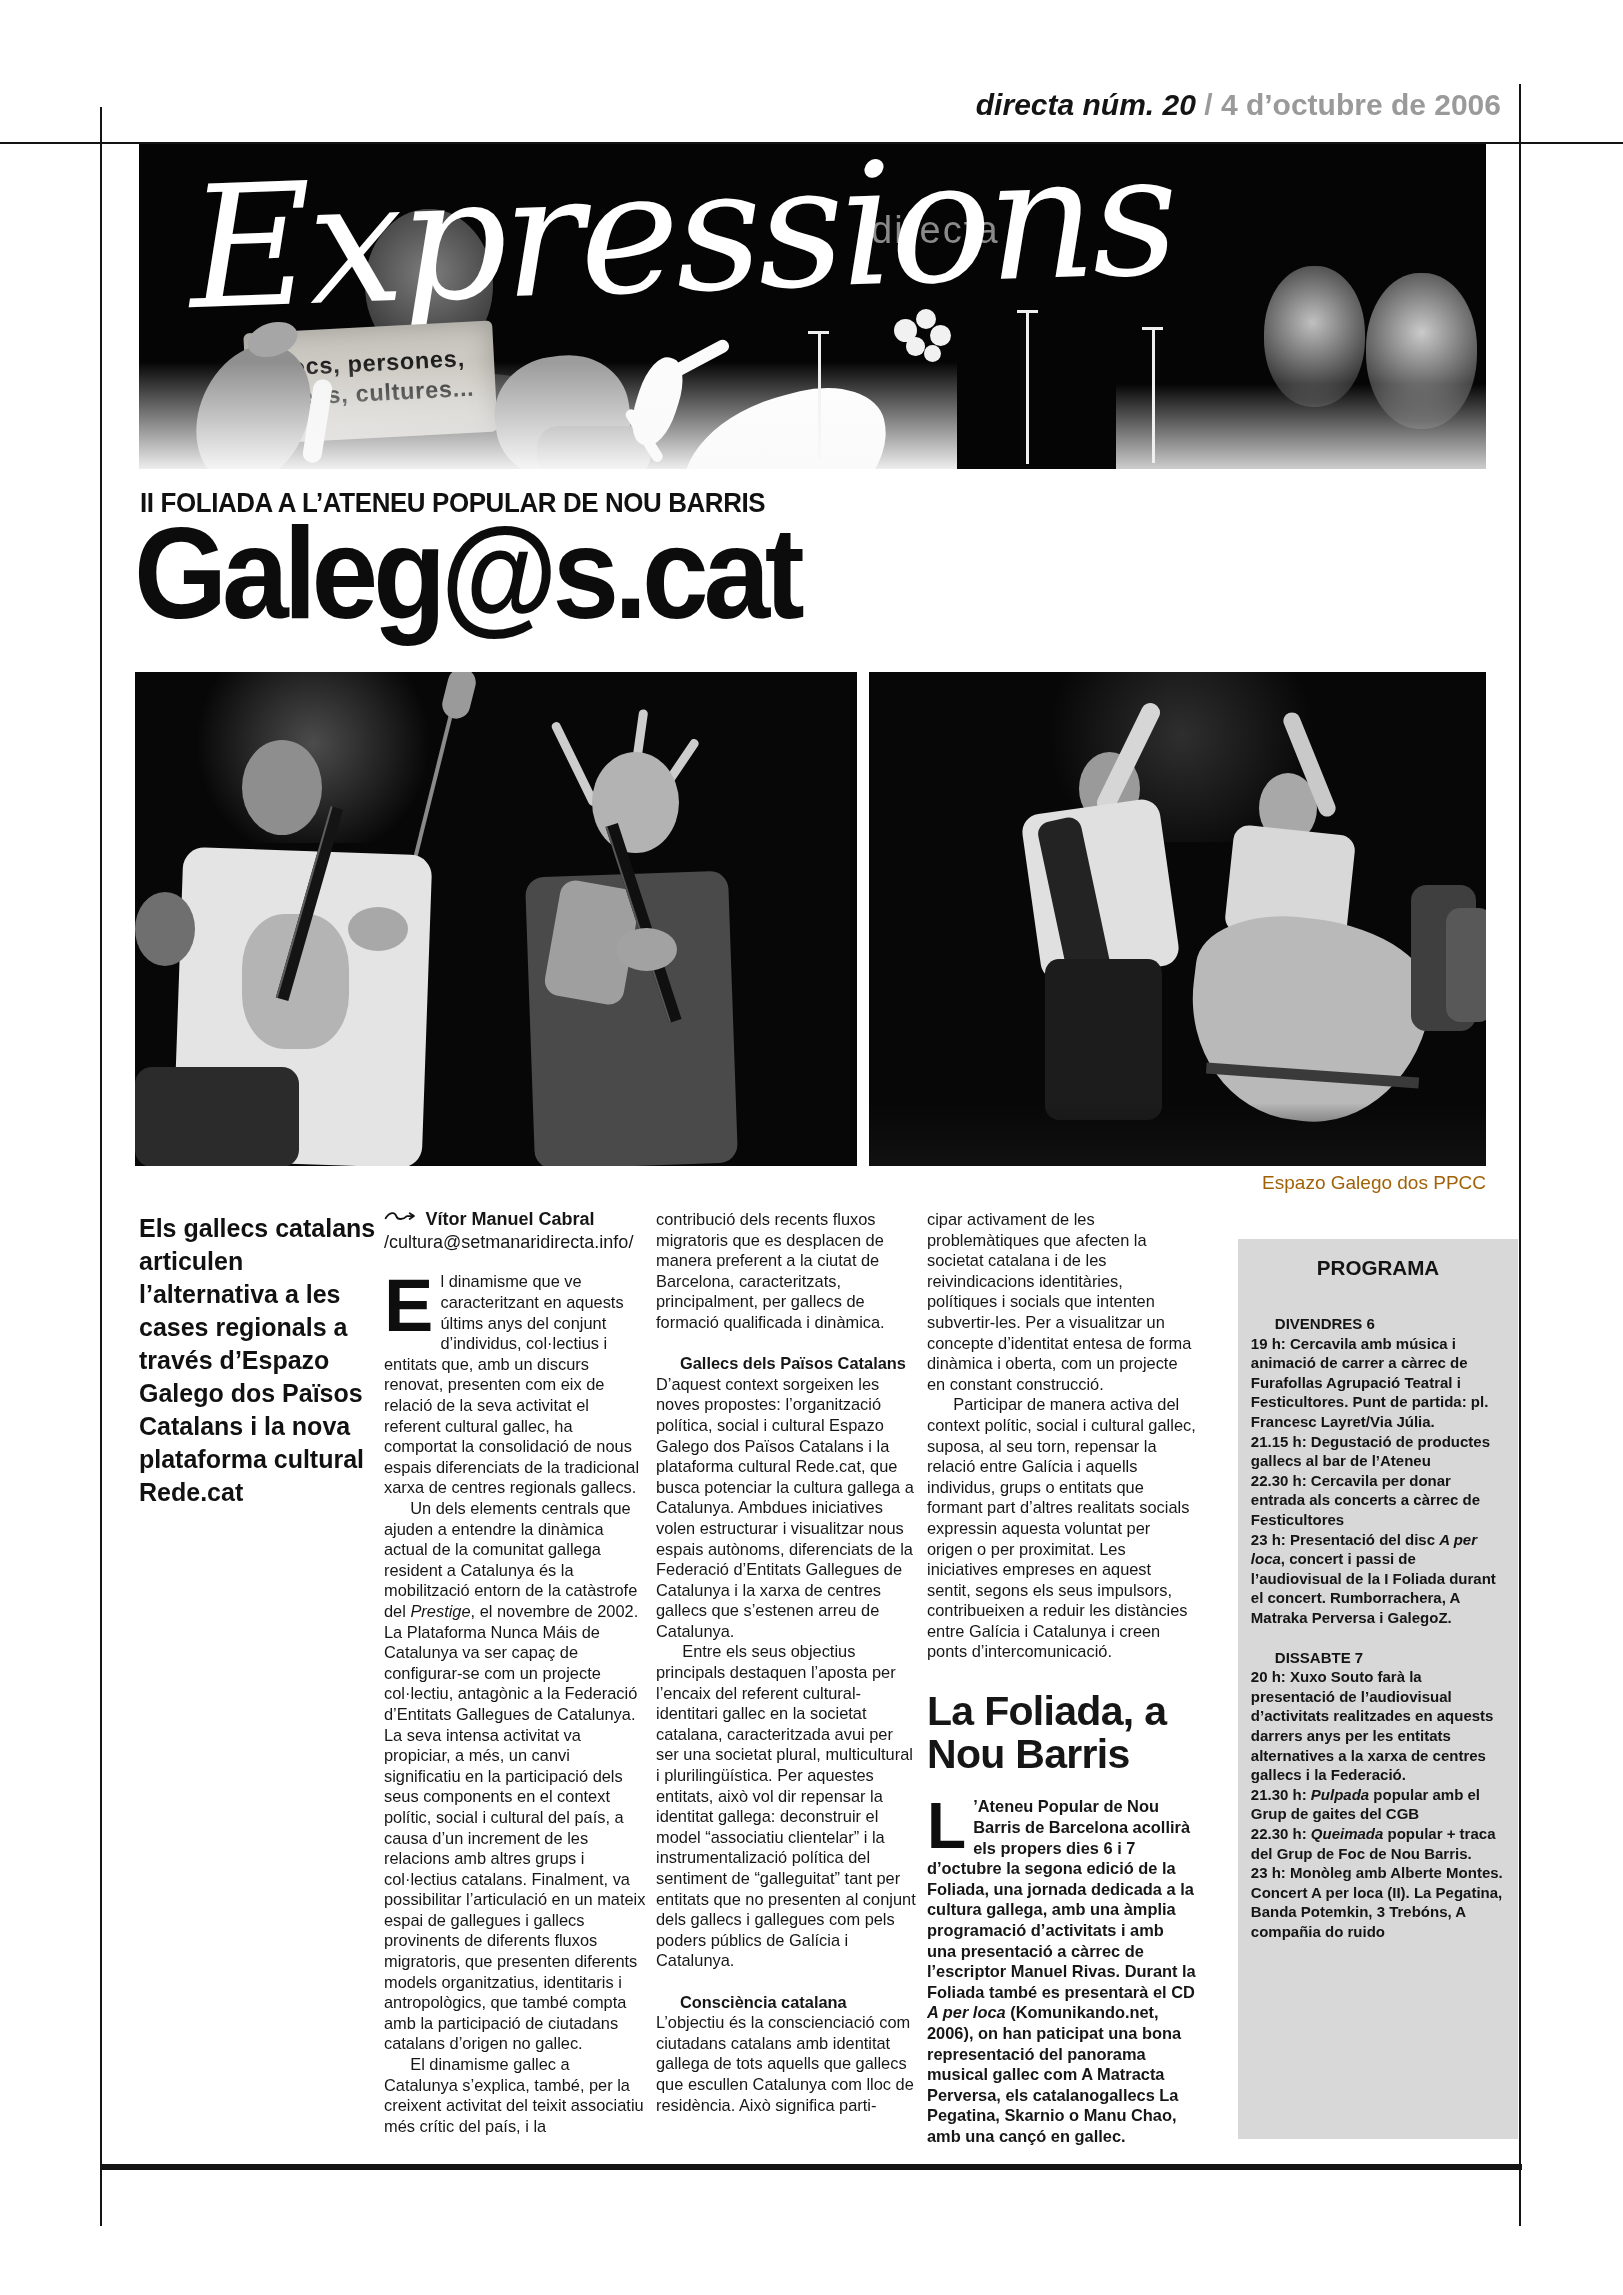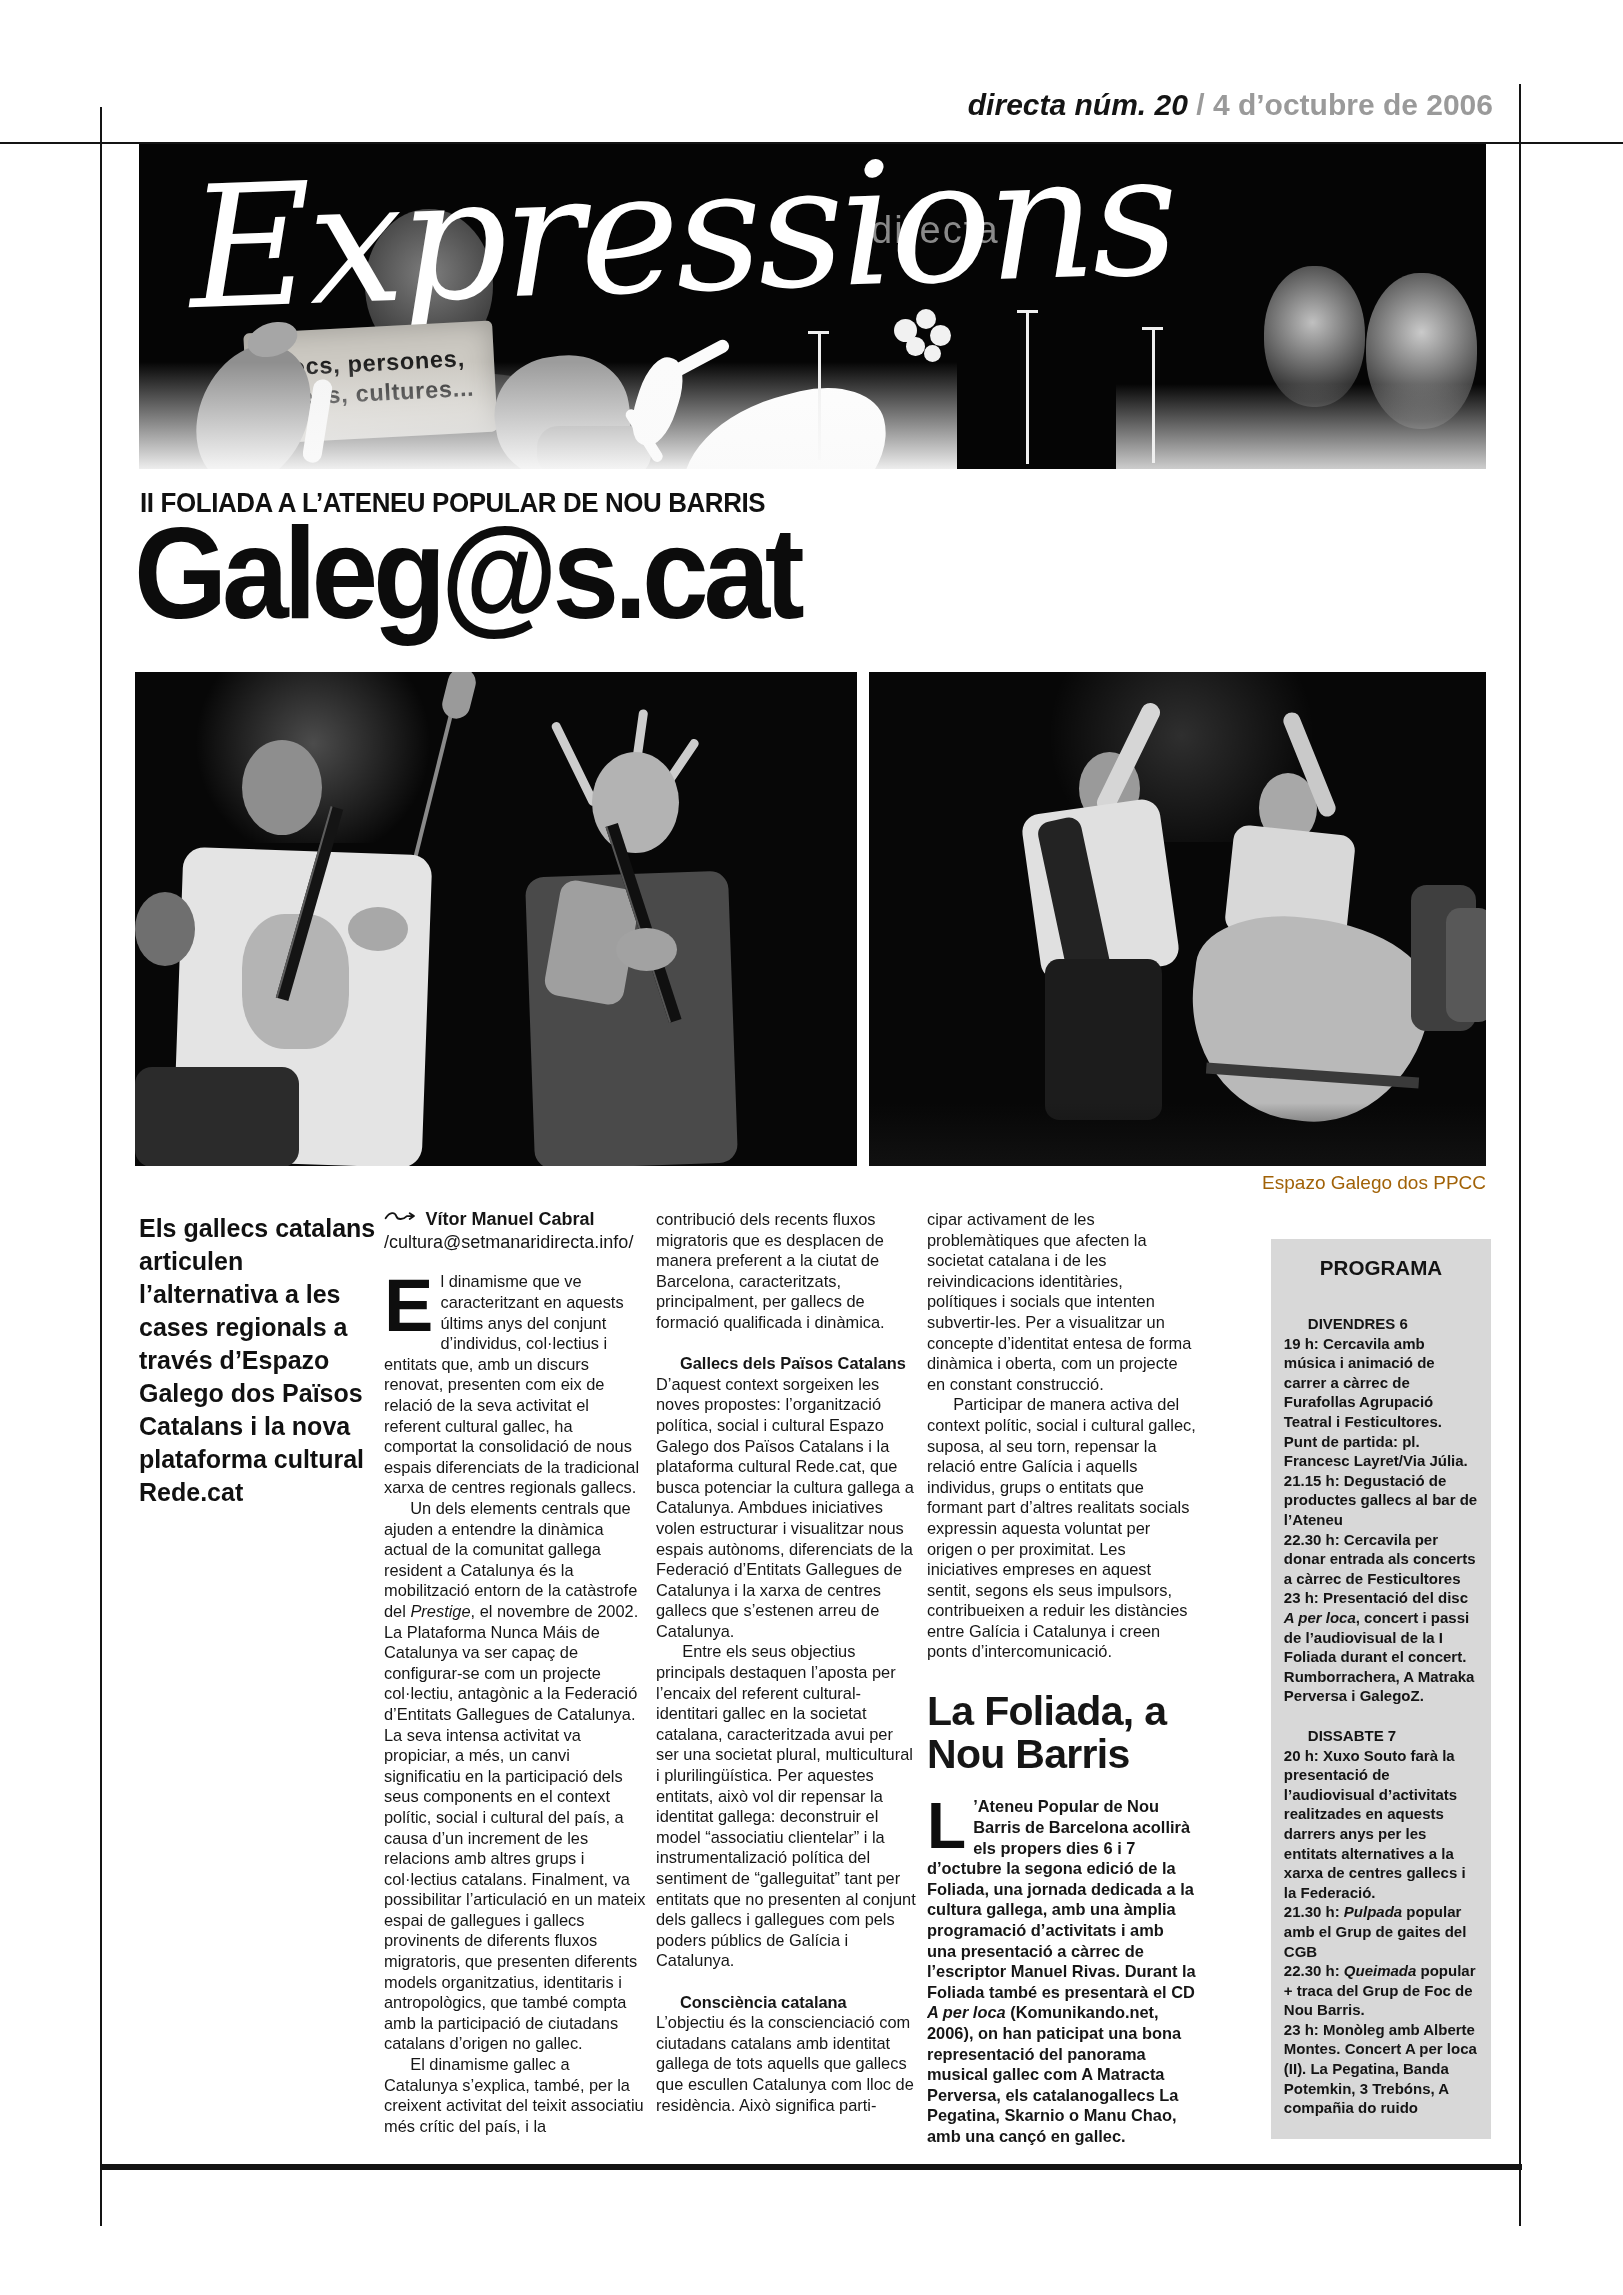--- a/index.html
+++ b/index.html
@@ -10,21 +10,21 @@
   
   .rule-h{background:#141414;}
   .rule-v{background:#141414;}
   .page-tab{left:151px;top:84px;width:279px;height:60px;background:#fff;
             border:2.1px solid #141414;border-bottom:none;
             border-radius:25.6px 25.6px 0 0 / 46px 46px 0 0;
             display:flex;align-items:center;justify-content:center;gap:10px;
             font-size:28.4px;font-weight:bold;}
   .page-tab .pg{color:#9a9a9a;}
   .page-tab .sec{color:#141414;}
-  .issue-line{right:130px;top:88px;font-size:30px;text-align:right;white-space:nowrap;}
+  .issue-line{right:122px;top:88px;font-size:30px;text-align:right;white-space:nowrap;}
   .issue-name{font-weight:bold;font-style:italic;color:#141414;}
   .issue-rest{color:#9a9a9a;font-weight:bold;}
 
   
   .masthead{left:139px;top:144px;width:1347px;height:325px;background:#050505;overflow:hidden;}
   .mh-brand{left:732px;top:65px;font-size:38px;color:#8a8a8a;letter-spacing:2.1px;}
   .mh-title{left:50px;top:-11.4px;font-size:169px;color:#fff;
             font-family:"DejaVu Serif",serif;font-style:italic;
             transform:rotate(-2deg);white-space:nowrap;letter-spacing:-4.3px;}
   .mh-shoulders{left:121px;top:228px;width:384px;height:164px;background:#2e2e2e;border-radius:50%;}
@@ -94,21 +94,21 @@
   .blk-pi{text-indent:1.6em;}
   .blk-h{font-weight:bold;margin-top:20.6px;padding-left:24px;}
   .blk-h2{font-weight:bold;font-size:41px;line-height:43px;margin:28.4px 0 20px 0;
           letter-spacing:-0.7px;}
   .blk-pbdrop{font-weight:bold;}
   .dropcap{float:left;font-weight:bold;font-size:74px;line-height:60px;
            padding:4.3px 7.1px 0 0;color:#0e0e0e;}
   .blk-pbdrop .dropcap{font-size:64px;line-height:51px;}
 
   
-  .programa{left:1271px;top:1239px;width:220px;height:900px;background:#d8d8d8;
+  .programa{left:1238px;top:1239px;width:280px;height:900px;background:#d8d8d8;
             overflow:hidden;box-sizing:border-box;padding:18.5px 12.8px 14.2px 12.8px;
             font-size:15px;line-height:19.6px;font-weight:bold;color:#141414;}
   .programa-title{text-align:center;font-size:20.6px;font-weight:bold;margin-bottom:37px;}
   .programa .blk-h{margin-top:0;}
   .programa .blk-h:not(:first-child){margin-top:20px;}
 
   .bottom-rule{left:100px;top:2164px;width:1422px;height:6.4px;background:#141414;}
 </style>
 </head>
 <body>

